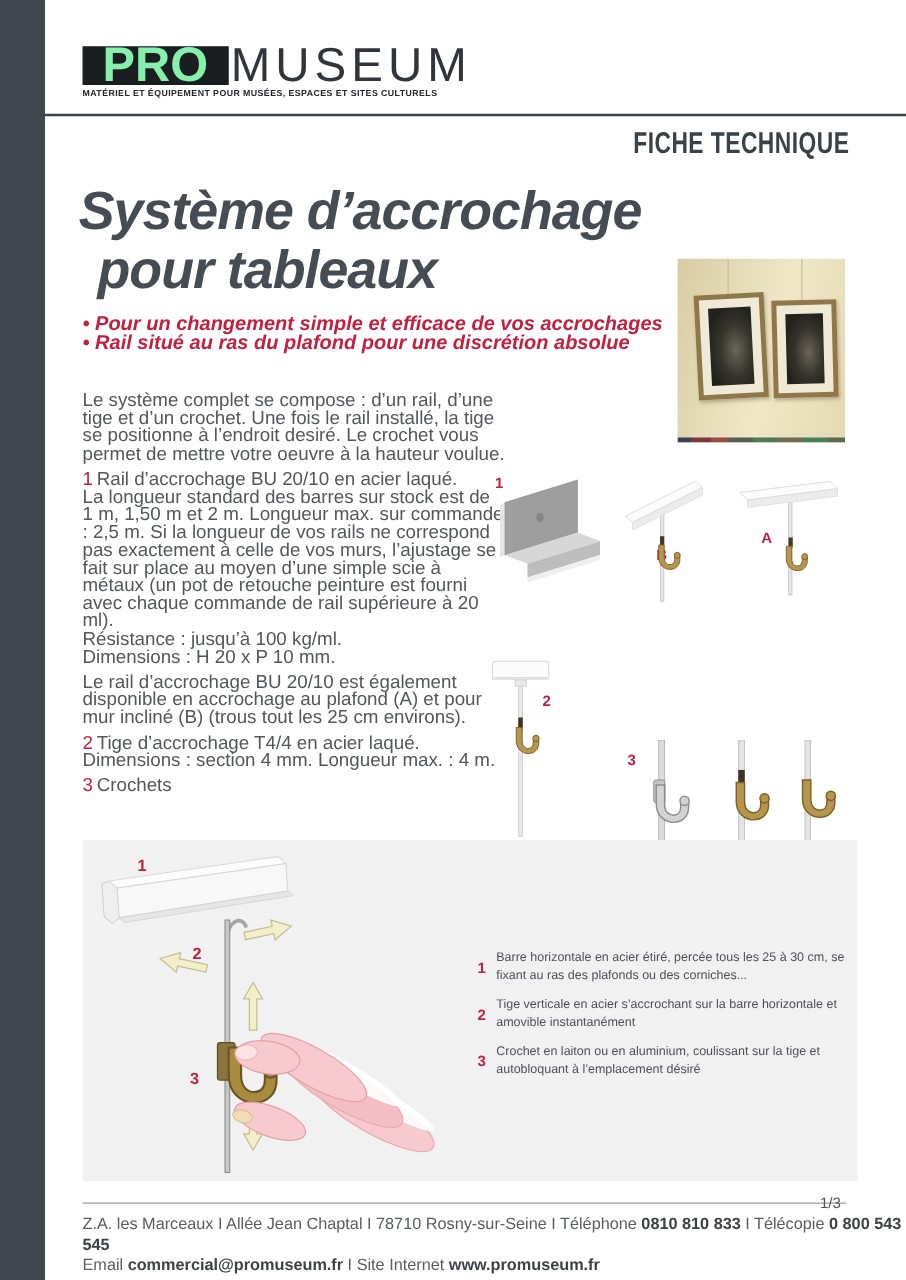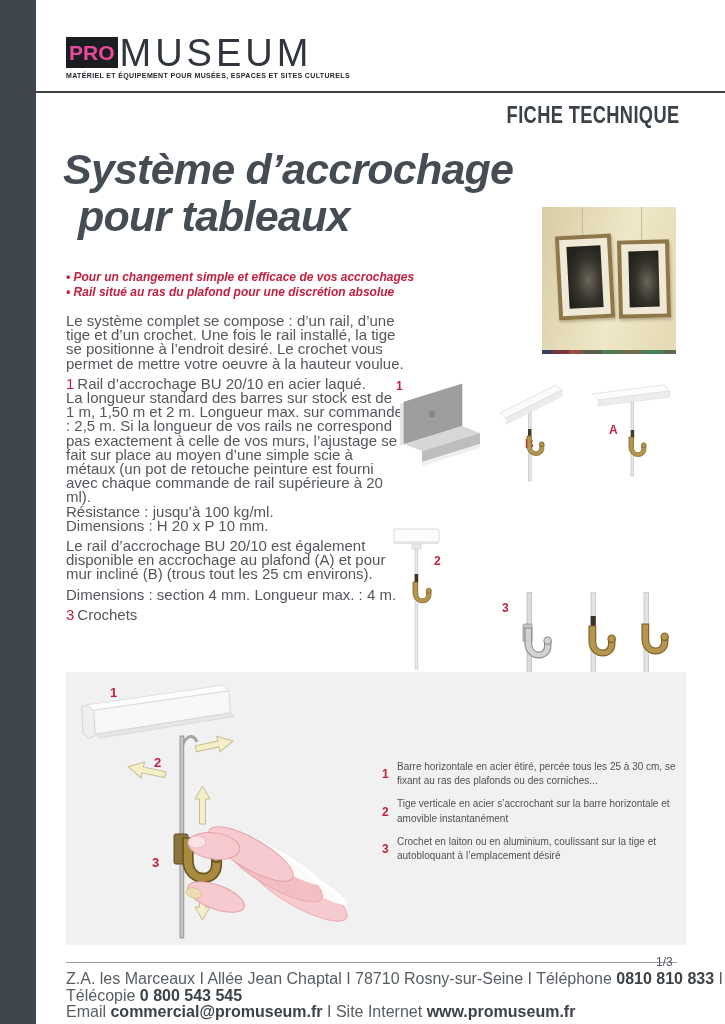--- a/index.html
+++ b/index.html
@@ -6,37 +6,37 @@
   body{width:725px;height:1024px;position:relative;overflow:hidden;
        font-family:"Liberation Sans",sans-serif;-webkit-font-smoothing:antialiased;}
   .page{position:absolute;inset:0;background:#ffffff;}
 
   
   .sidebar{position:absolute;left:0;top:0;width:36px;height:1024px;background:#3f464e;}
 
   
   .logo{position:absolute;left:66px;top:37px;}
   .logo-row{display:flex;align-items:flex-end;}
-  .logo-pro{background:#1b1e21;color:#ec4899;font-weight:bold;font-size:21px;line-height:29px;
-            padding:1px 3px;letter-spacing:0;display:inline-block;}
+  .logo-pro{background:#1b1e21;color:#86efac;font-weight:bold;font-size:39px;line-height:29px;
+            padding:1px 16px;letter-spacing:0;display:inline-block;}
   .logo-museum{font-size:38px;line-height:30px;color:#2f353b;letter-spacing:4px;margin-left:2px;font-weight:400;}
   .logo-tagline{margin-top:4px;font-size:7px;font-weight:bold;letter-spacing:0.36px;color:#23272c;white-space:nowrap;}
 
   .header-rule{position:absolute;left:36px;top:91px;width:689px;height:2px;background:#3a4147;}
   .doc-type{position:absolute;right:45px;top:101px;font-size:24px;font-weight:bold;color:#3a4147;
             transform:scaleX(0.76);transform-origin:100% 0;white-space:nowrap;letter-spacing:0.5px;}
 
   
   .title{position:absolute;left:63px;top:146px;margin:0;font-size:43px;line-height:47px;
          font-weight:bold;color:#454c53;letter-spacing:-0.8px;}
   .title .t1,.title .t2{display:block;font-style:italic;}
   .title .t2{padding-left:15px;}
 
   
-  .bullets{position:absolute;left:66px;top:270px;font-size:12px;line-height:14.8px;
+  .bullets{position:absolute;left:66px;top:253px;font-size:16px;line-height:14.8px;
            font-weight:bold;font-style:italic;color:#c41f3e;}
 
   
   .col{position:absolute;left:66px;top:314px;width:338px;font-size:15px;line-height:14.2px;color:#53575c;}
   .col .blk{margin-top:6px;}
   .col .blk:first-child{margin-top:0;}
   .para{margin:0;}
   .num{color:#c41f3e;margin-right:3px;}
 
   
@@ -77,21 +77,21 @@
   
   .legend{position:absolute;left:316px;top:88px;width:294px;}
   .legend-row{display:flex;margin-bottom:9px;}
   .lnum{width:15px;flex:0 0 15px;color:#c41f3e;font-weight:bold;font-size:12px;
         display:flex;align-items:center;}
   .ltext{font-size:10px;line-height:14.2px;color:#4e5256;}
 
   
   .footer-rule{position:absolute;left:66px;top:962px;width:611px;height:0;border-top:1px solid #9aa0a6;}
   .page-num{position:absolute;left:656px;top:955px;font-size:12px;color:#4e5358;}
-  .footer-text{position:absolute;left:66px;top:971px;font-size:16px;line-height:16.5px;color:#585d62;}
+  .footer-text{position:absolute;left:66px;top:971px;font-size:13px;line-height:16.5px;color:#585d62;}
   .footer-text .b{font-weight:bold;color:#3d4247;}
 </style>
 </head>
 <body>
 
 <div class="page">
 
   <div class="sidebar"></div>
 
   <div class="logo">
@@ -123,20 +123,21 @@
       <div class="para">La longueur standard des barres sur stock est de 1 m, 1,50 m et 2 m. Longueur max. sur commande : 2,5 m. Si la longueur de vos rails ne correspond pas exactement à celle de vos murs, l’ajustage se fait sur place au moyen d’une simple scie à métaux (un pot de retouche peinture est fourni avec chaque commande de rail supérieure à 20 ml).</div>
       <div class="para">Résistance : jusqu’à 100 kg/ml.</div>
       <div class="para">Dimensions : H 20 x P 10 mm.</div>
     </div>
 
     <div class="blk">
       <div class="para">Le rail d’accrochage BU 20/10 est également disponible en accrochage au plafond (A) et pour mur incliné (B) (trous tout les 25 cm environs).</div>
     </div>
 
     <div class="blk">
+      <div class="para"><span class="num">2</span><span>Tige d’accrochage T4/4 en acier laqué.</span></div>
       <div class="para">Dimensions : section 4 mm. Longueur max. : 4 m.</div>
     </div>
 
     <div class="blk">
       <div class="para"><span class="num">3</span><span>Crochets</span></div>
     </div>
   </div>
 
   <div class="photo">
     <div class="wire wire1"></div>

